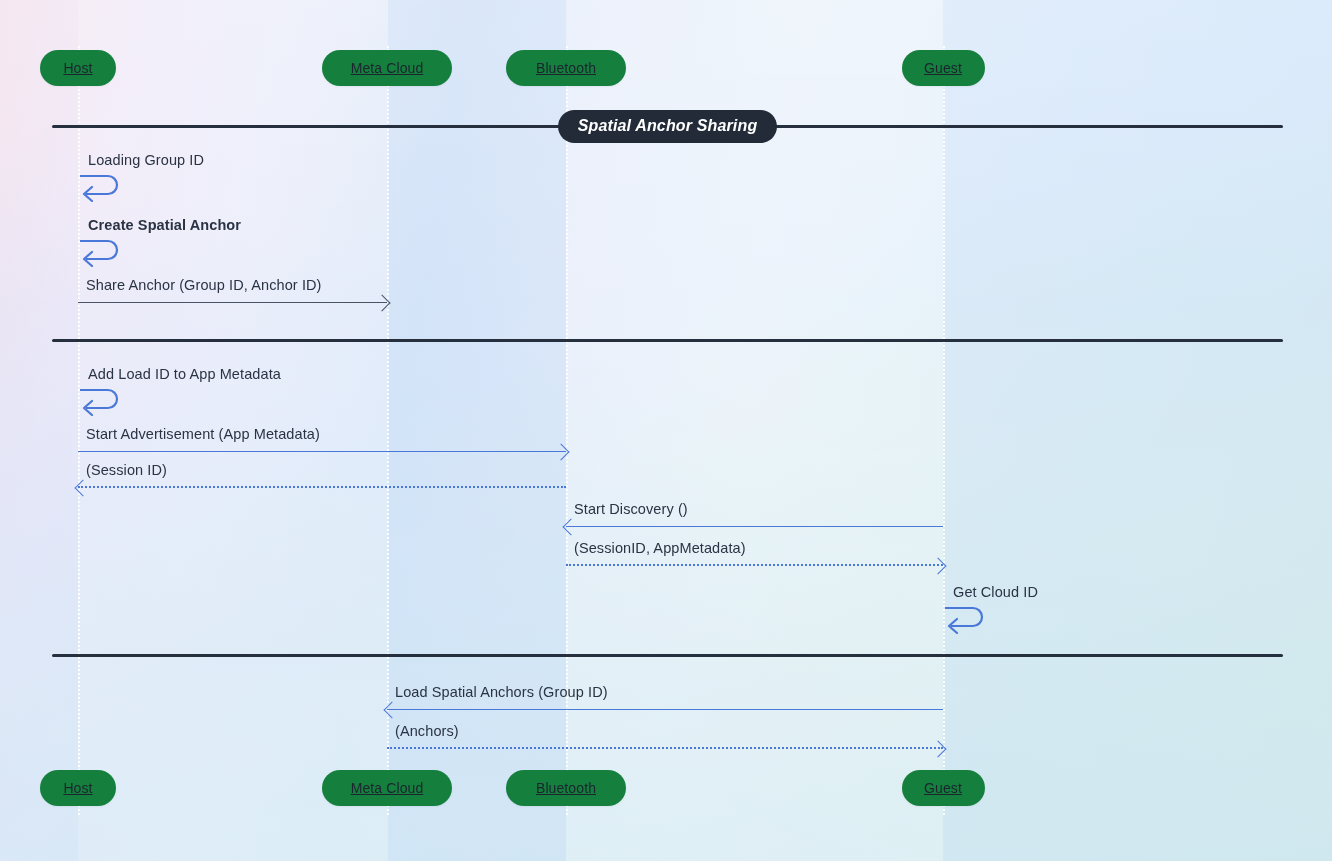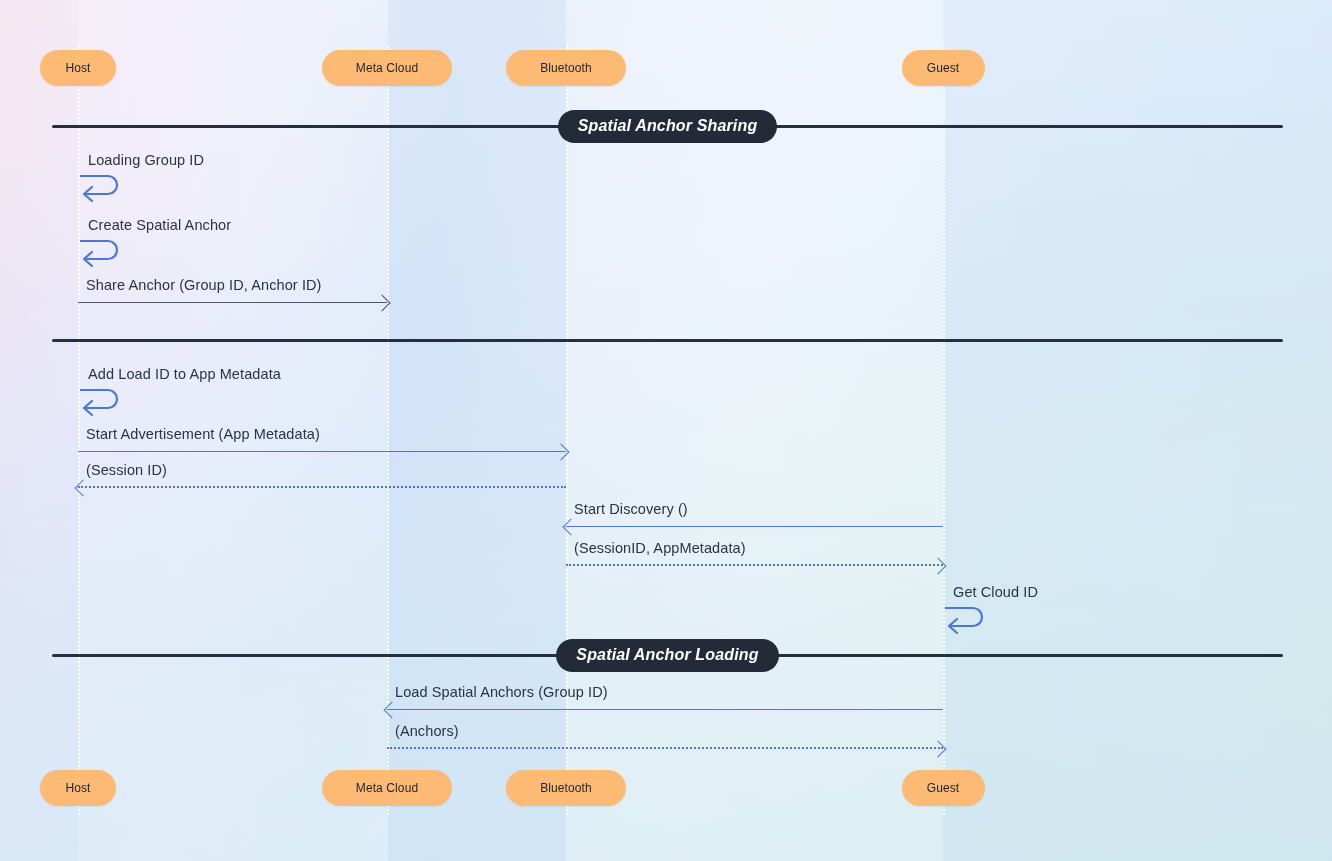--- a/index.html
+++ b/index.html
@@ -79,27 +79,28 @@
     border-left: 2px dotted rgba(255,255,255,0.92);
   }
 
   
   .pill {
     position: absolute;
     height: 36px;
     display: flex;
     align-items: center;
     justify-content: center;
-    background: #fdba74;
+    background: #15803d;
     border-radius: 20px;
     color: #1c2430;
-    font-size: 12px;
+    font-size: 14px;
     letter-spacing: .1px;
     box-shadow: 0 1px 2px rgba(40,60,90,0.06);
     white-space: nowrap;
+    text-decoration: underline;
   }
 
   
   .section {
     position: absolute;
     left: 52px;
     right: 49px;
     height: 34px;
     display: flex;
     align-items: center;
@@ -214,32 +215,31 @@
   <div id="sections">
       <div class="section" style="top: 109px;">
         <div class="rule"></div>
         <div class="chip">Spatial Anchor Sharing</div>
       </div>
       <div class="section" style="top: 323px;">
         <div class="rule"></div>
       </div>
       <div class="section" style="top: 638px;">
         <div class="rule"></div>
-        <div class="chip">Spatial Anchor Loading</div>
       </div>
     </div>
   <div id="messages">
       <div class="selfmsg" style="left: 78px; top: 152px; width: 120px; height: 50px;">
         <div class="label">Loading Group ID</div>
         <svg width="52" height="30" class="loop">
           <path d="M2,4 H30 A9,9 0 0 1 30,22 H8" fill="none" stroke="#4a78d8" stroke-width="2.2"></path>
           <path d="M14,15 L6,22 L14,29" fill="none" stroke="#4a78d8" stroke-width="2.2" stroke-linecap="round" stroke-linejoin="round"></path>
         </svg>
       </div>
-      <div class="selfmsg" style="left: 78px; top: 217px; width: 120px; height: 50px;">
+      <div class="selfmsg" style="left: 78px; top: 217px; width: 120px; height: 50px; font-weight: bold;">
         <div class="label">Create Spatial Anchor</div>
         <svg width="52" height="30" class="loop">
           <path d="M2,4 H30 A9,9 0 0 1 30,22 H8" fill="none" stroke="#4a78d8" stroke-width="2.2"></path>
           <path d="M14,15 L6,22 L14,29" fill="none" stroke="#4a78d8" stroke-width="2.2" stroke-linecap="round" stroke-linejoin="round"></path>
         </svg>
       </div>
       <div class="msg solid" style="--c: #4b5465; left: 78px; width: 309px; top: 269px;">
         <div class="label left">Share Anchor (Group ID, Anchor ID)</div>
         <div class="line"></div>
         <div class="arrowhead to-right"></div>

